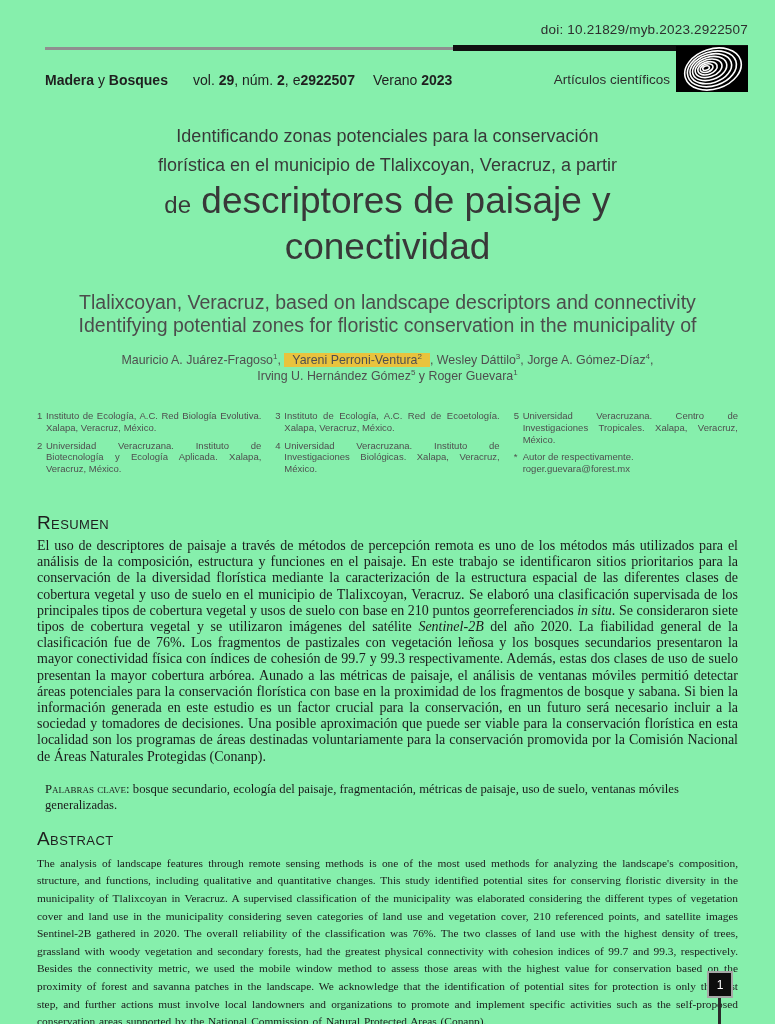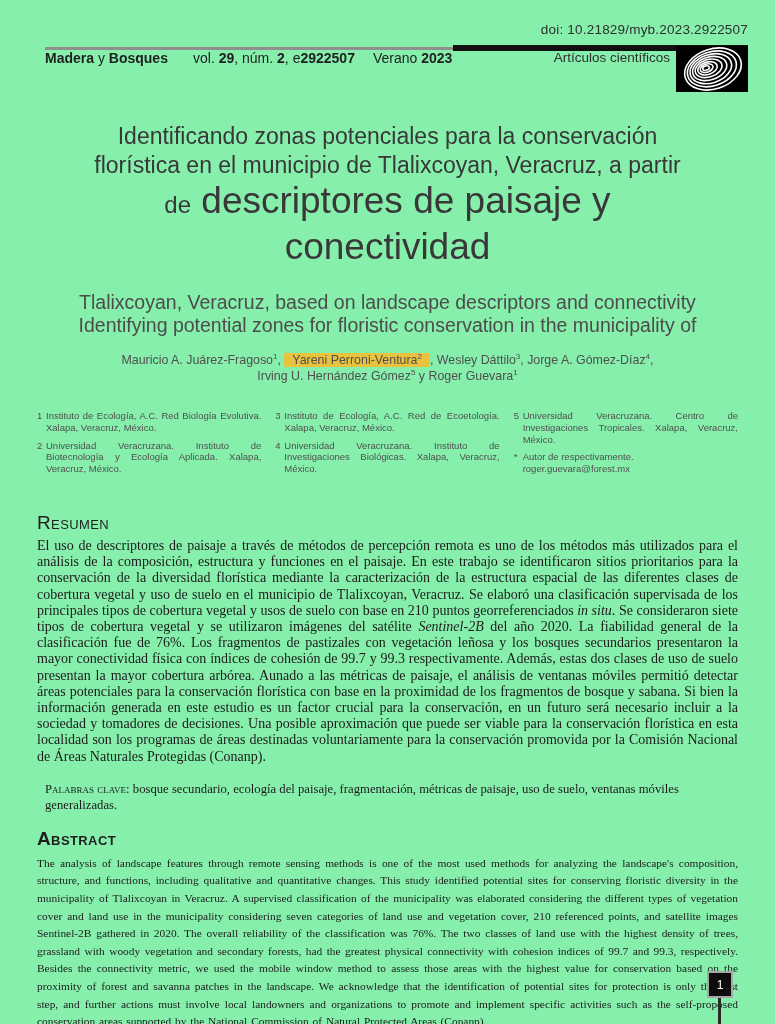--- a/index.html
+++ b/index.html
@@ -3,55 +3,55 @@
 <meta charset="utf-8">
 <style>
   html,body{margin:0;padding:0;background:#e8e8e8;}
   .page{position:relative;width:775px;height:1024px;background:#86efac;margin:0 auto;
         font-family:"Liberation Sans",sans-serif;overflow:hidden;}
 
   
   .doi{position:absolute;top:22px;right:27px;font-size:13.5px;color:#2e2e2e;letter-spacing:0.2px;}
   .rule-gray{position:absolute;top:47px;left:45px;width:412px;height:3px;background:#8f8f8f;}
   .rule-black{position:absolute;top:45px;left:453px;width:295px;height:6px;background:#101010;}
-  .masthead{position:absolute;top:50px;left:45px;width:703px;height:20px;font-size:14px;color:#1f1f1f;}
+  .masthead{position:absolute;top:72px;left:45px;width:703px;height:20px;font-size:14px;color:#1f1f1f;}
   .masthead .seg{position:absolute;top:0;white-space:nowrap;}
   .seg-journal{left:0;}
   .seg-volume{left:148px;}
   .seg-season{left:328px;}
   .seg-section{right:78px;font-size:13.5px;color:#2e2e2e;}
   .masthead b{font-weight:700;}
   .logo{position:absolute;top:46px;right:27px;width:72px;height:46px;background:#000;}
   .logo svg{display:block;}
 
   
   .content{position:absolute;top:122px;left:37px;width:701px;}
 
   .title-es{margin:0;text-align:center;color:#383838;font-weight:normal;}
-  .t-med{font-size:23px;line-height:29px;}
+  .t-med{font-size:18px;line-height:29px;}
   .t-big{font-size:37px;line-height:42px;}
   .t-med-inline{font-size:24px;}
 
   .title-en{margin:23px 0 0 0;text-align:center;color:#4c4c4c;font-weight:normal;
             font-size:19.5px;line-height:23px;}
 
   .authors{margin:16px 0 0 0;text-align:center;color:#4f4f4f;font-size:12.4px;line-height:15.5px;}
   .authors sup{font-size:8px;line-height:0;}
   .hl{background:#e9c33d;padding:0 8px;}
 
   .affils{margin-top:26px;display:grid;grid-template-columns:1fr 1fr 1fr;column-gap:14px;
           font-size:9.5px;line-height:11.8px;color:#4f4f4f;}
   .aff{display:flex;margin-bottom:6px;}
   .aff-num{width:9px;flex:none;}
   .aff-text{flex:1;text-align:justify;}
   .aff-email{display:block;text-align:left;color:#4f4f4f;text-decoration:none;}
 
   .sec-head{margin:31px 0 0 0;font-size:19px;font-weight:normal;color:#1e1e1e;
             font-variant:small-caps;letter-spacing:0.4px;}
-  .sec-head.abstract{margin-top:15px;font-weight:bold;}
+  .sec-head.abstract{margin-top:15px;}
 
   .body-es{margin:4px 0 0 0;font-family:"Liberation Serif",serif;font-size:14px;
            line-height:16.2px;text-align:justify;color:#1b1b1b;}
   .kw-es{margin:16px 0 0 8px;font-family:"Liberation Serif",serif;font-size:12.7px;
          line-height:16px;color:#1b1b1b;}
   .body-en{margin:5px 0 0 0;font-family:"Liberation Serif",serif;font-size:11.4px;
            line-height:17.6px;text-align:justify;color:#1b1b1b;word-spacing:1px;}
   .kw-en{margin:13px 0 0 0;font-family:"Liberation Serif",serif;font-size:11.8px;
          line-height:15px;color:#1b1b1b;}
   .sc{font-variant:small-caps;}

